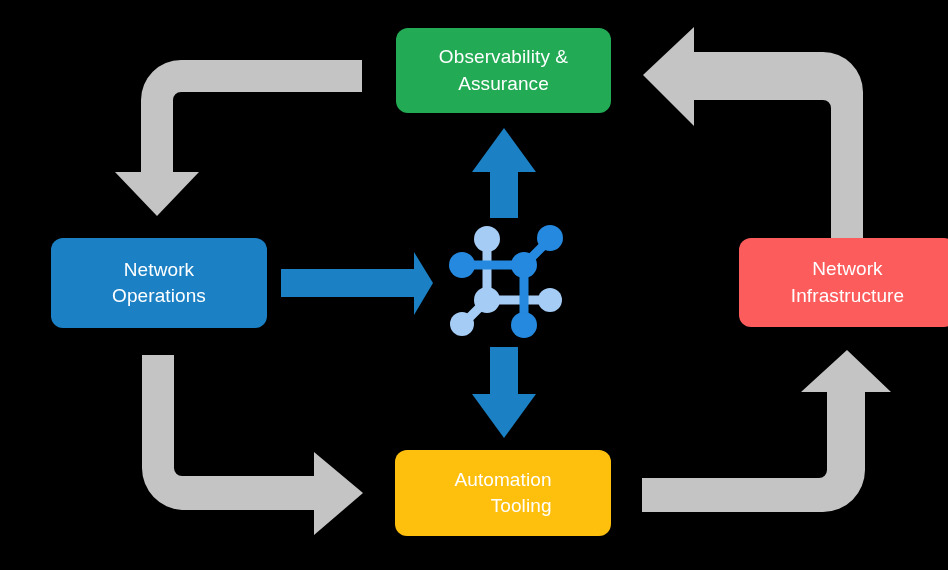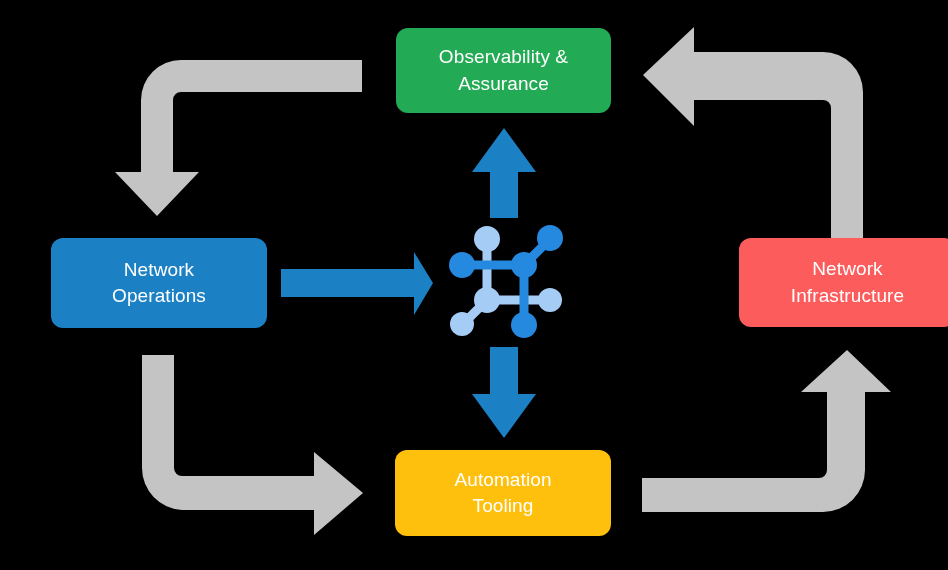--- a/index.html
+++ b/index.html
@@ -5,21 +5,21 @@
   html,body{margin:0;padding:0;background:#000;}
   body{width:948px;height:570px;position:relative;overflow:hidden;
        font-family:"Liberation Sans",sans-serif;}
   #stage{position:absolute;inset:0;width:948px;height:424px;margin-left:29px;}
   .box{position:absolute;border-radius:12px;display:flex;align-items:center;
        justify-content:center;text-align:center;color:#fff;font-size:19px;
        line-height:1.38;font-weight:400;letter-spacing:.1px;white-space:pre-line;}
   #box-observability{left:367px;top:28px;width:215px;height:85px;background:#22ab54;}
   #box-network-operations{left:22px;top:238px;width:216px;height:90px;background:#1b81c4;}
   #box-network-infrastructure{left:710px;top:238px;width:217px;height:89px;background:#fc5c5c;}
-  #box-automation-tooling{left:366px;top:450px;width:216px;height:86px;background:#ffbf0d;}
+  #box-automation-tooling{left:366px;top:450px;width:216px;height:86px;background:#ffbf0d;text-align:right;}
   svg.layer{position:absolute;left:0;top:0;width:948px;height:570px;pointer-events:none;}
   .boxlabel{display:block;}
 </style>
 </head>
 <body>
 
 <div id="stage">
 
   <svg class="layer" viewBox="0 0 948 570" xmlns="http://www.w3.org/2000/svg">
 

